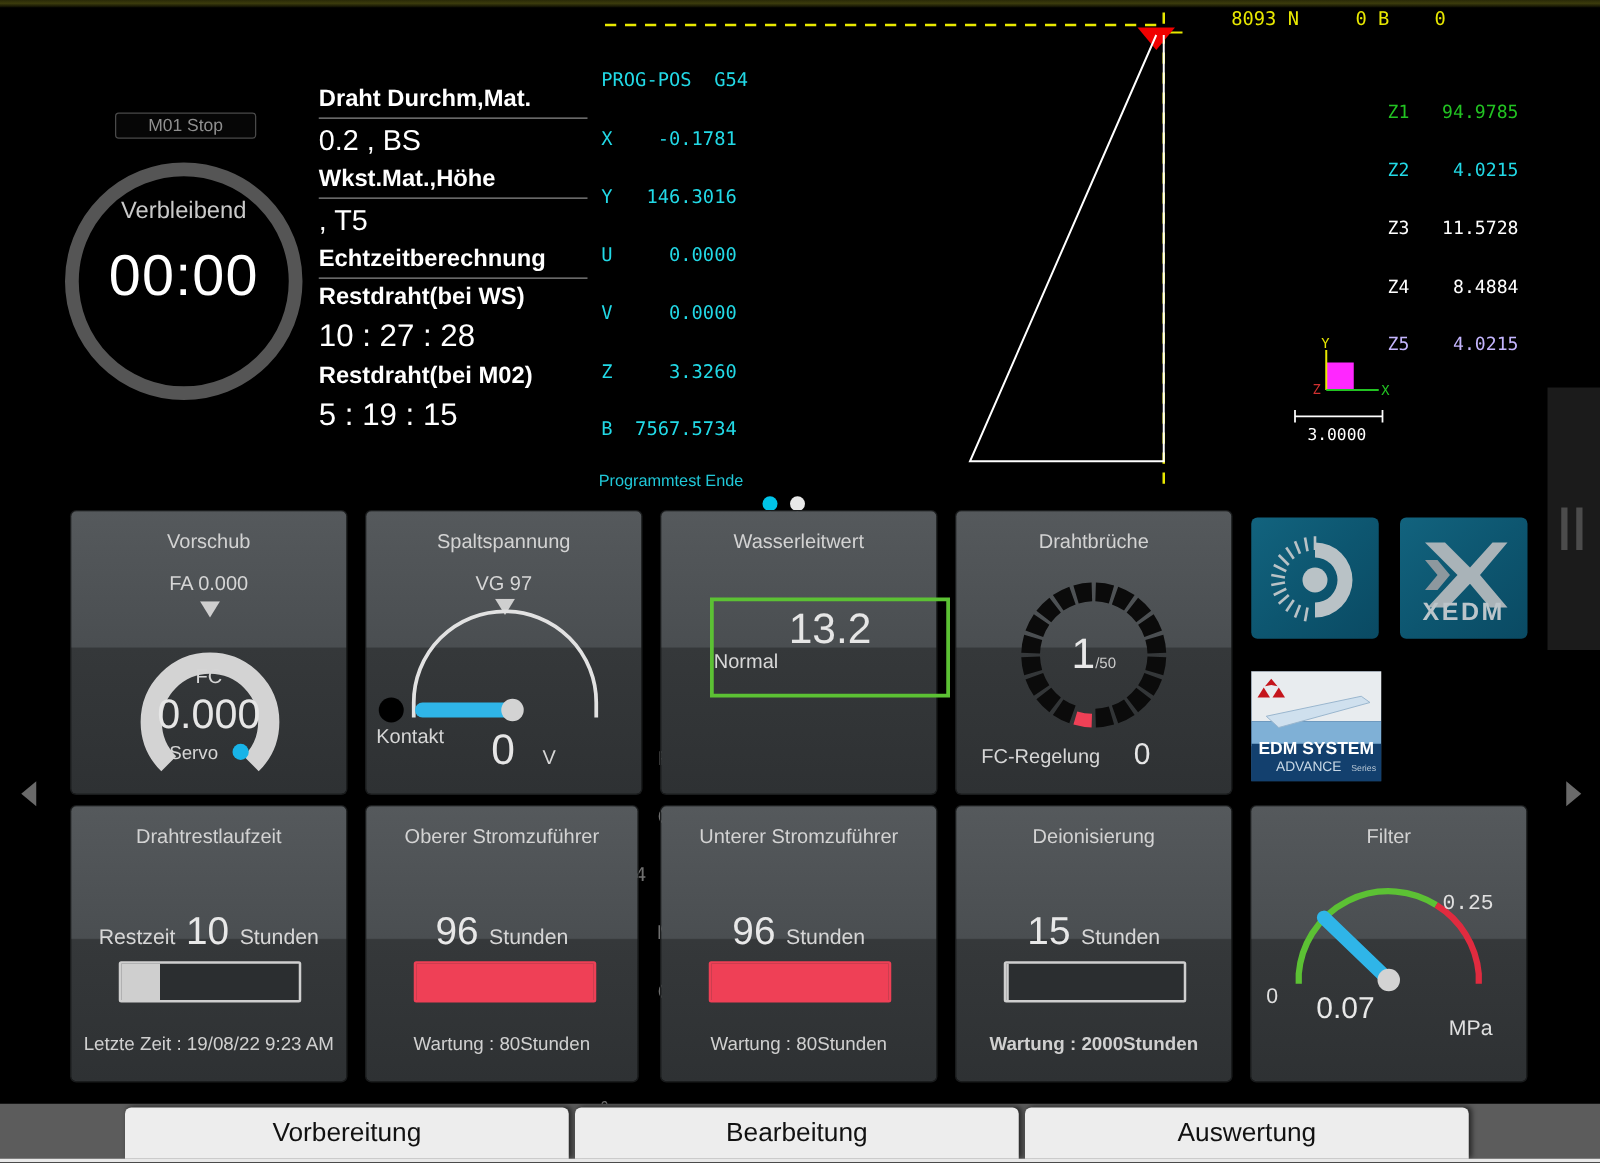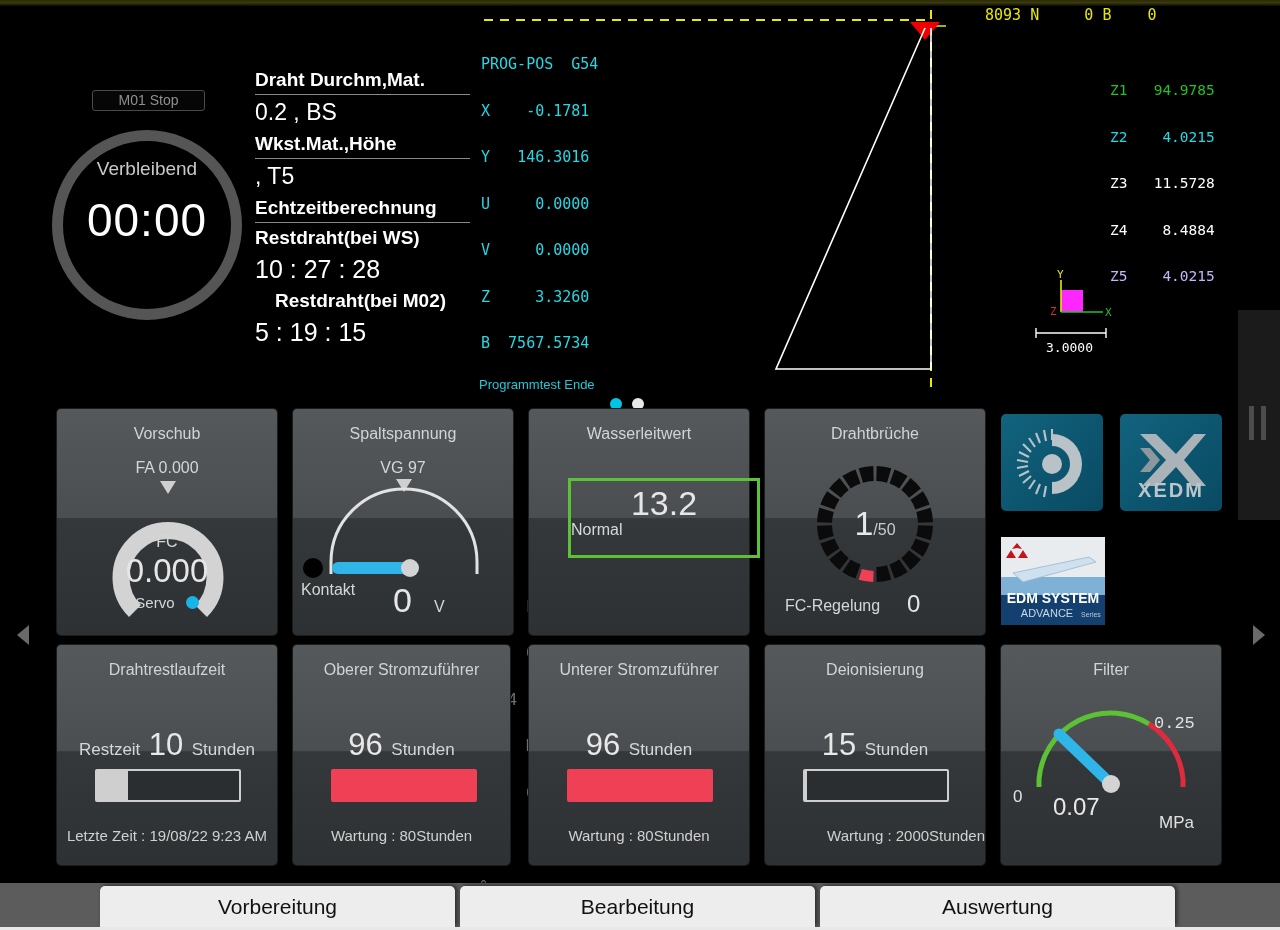--- a/index.html
+++ b/index.html
@@ -122,21 +122,21 @@
       <div class="val">, T5</div>
     </div>
     <div class="blk">
       <div class="hdr">Echtzeitberechnung</div>
     </div>
     <div class="blk" style="margin-top:2px;">
       <div class="hdr" style="border:none;">Restdraht(bei WS)</div>
       <div class="val right">10 : 27 : 28</div>
     </div>
     <div class="blk">
-      <div class="hdr" style="border:none;margin-left:20px;">Restdraht(bei M02)</div>
+      <div class="hdr" style="border:none;">Restdraht(bei M02)</div>
       <div class="val right">5 : 19 : 15</div>
     </div>
   </div>
 
   <svg class="graphic" viewBox="0 0 560 385">
     <line x1="14" y1="14" x2="455" y2="14" stroke="#e8e800" stroke-width="2" stroke-dasharray="9 7"></line>
     <line x1="461" y1="4" x2="461" y2="385" stroke="#e8e800" stroke-width="2" stroke-dasharray="9 7"></line>
     <line x1="448" y1="20" x2="476" y2="20" stroke="#e8e800" stroke-width="1.5"></line>
     <polygon points="440,16 470,16 455,34" fill="#f00000"></polygon>
     <path d="M 455,22 L 306,363 L 461,363 L 461,22" fill="none" stroke="#ffffff" stroke-width="1.6"></path>
@@ -256,21 +256,21 @@
           <path d="M 62.0862989192457,99.68451083837915 A 58,58 0 0 1 55.3947084009018,86.55152498853876 L 69.51676657308236,81.49509611219253 A 43,43 0 0 0 74.47777333668216,91.23162010431558 Z" fill="#0b0b0b"></path>
           <path d="M 54.33129306543916,83.2786691174057 A 58,58 0 0 1 52.02552811307573,68.72064215693642 L 67.01892601486648,68.27564849565977 A 43,43 0 0 0 68.72837244506697,79.06866848359388 Z" fill="#0b0b0b"></path>
           <path d="M 52.02552811307573,65.27935784306361 A 58,58 0 0 1 54.331293065439155,50.721330882594316 L 68.72837244506695,54.93133151640613 A 43,43 0 0 0 67.01892601486648,65.72435150434026 Z" fill="#0b0b0b"></path>
           <path d="M 55.3947084009018,47.44847501146125 A 58,58 0 0 1 62.086298919245706,34.31548916162084 L 74.47777333668216,42.76837989568442 A 43,43 0 0 0 69.51676657308236,52.50490388780748 Z" fill="#0b0b0b"></path>
           <path d="M 64.10903508788557,31.531431669221803 A 58,58 0 0 1 74.53143166922179,21.10903508788558 L 83.70433727200925,32.97738808239793 A 43,43 0 0 0 75.97738808239792,40.70433727200927 Z" fill="#0b0b0b"></path>
           <path d="M 77.31548916162085,19.0862989192457 A 58,58 0 0 1 90.44847501146123,12.394708400901806 L 95.50490388780747,26.51676657308237 A 43,43 0 0 0 85.76837989568442,31.477773336682155 Z" fill="#0b0b0b"></path>
           <path d="M 93.72133088259429,11.331293065439162 A 58,58 0 0 1 108.27935784306356,9.02552811307573 L 108.72435150434023,24.018926014866487 A 43,43 0 0 0 97.93133151640612,25.728372445066967 Z" fill="#0b0b0b"></path>
         </g>
     </svg>
     <div style="position:absolute; top:95px; left:0; width:100%; text-align:center;">
-      <span style="color:#e8e8e8; font-size:34px;">1</span><span style="color:#cccccc; font-size:16px;">/50</span>
+      <span style="color:#e8e8e8; font-size:34px;">1</span><span style="color:#cccccc; font-size:12px;">/50</span>
     </div>
     <div style="position:absolute; top:188px; left:20px; color:#d6d6d6; font-size:16px;">FC-Regelung</div>
     <div style="position:absolute; top:181px; left:142px; color:#e6e6e6; font-size:24px;">0</div>
   </div>
 
   <div class="logo-tile" style="left:1001px; top:414px;">
     <svg viewBox="0 0 102 97" style="width:100%;height:100%;">
       <g stroke="#b9c2c6" stroke-width="2.1">
         <line x1="51" y1="15" x2="51" y2="26"></line>
           <line x1="43" y1="16" x2="45" y2="27"></line>
@@ -352,21 +352,21 @@
 
   <div class="card" style="left:765px; top:645px; width:220px; height:220px;">
     <div class="title">Deionisierung</div>
     <div style="position:absolute; top:82px; left:0; width:100%; text-align:center;">
       <span style="color:#e8e8e8; font-size:31px;">15</span>
       <span style="color:#d6d6d6; font-size:17px; margin-left:4px;">Stunden</span>
     </div>
     <div style="position:absolute; left:38px; top:124px; width:146px; height:33px; border:2px solid #cfcfcf; border-radius:2px; background:#2b2e30;">
       <div style="height:100%; width:1.5%; background:#cfcfcf;"></div>
     </div>
-    <div style="position:absolute; top:182px; left:0; width:100%; text-align:right; color:#d0d0d0; font-size:15px;">Wartung : 2000Stunden</div>
+    <div style="position:absolute; top:182px; left:0; width:100%; text-align:center; color:#d0d0d0; font-size:15px;font-weight:bold;">Wartung : 2000Stunden</div>
   </div>
 
   <div class="card" style="left:1001px; top:645px; width:220px; height:220px;">
     <div class="title">Filter</div>
     <svg style="position:absolute; left:0; top:42px; width:220px; height:120px;" viewBox="0 0 220 120">
       <path d="M 38,100 L 38,92 A 72,72 0 0 1 148,37" fill="none" stroke="#5cc134" stroke-width="5"></path>
       <path d="M 148,37 A 72,72 0 0 1 182,92 L 182,100" fill="none" stroke="#e02b3f" stroke-width="5"></path>
       <line x1="110" y1="97" x2="58" y2="47" stroke="#2fb5e8" stroke-width="11" stroke-linecap="round"></line>
       <circle cx="110" cy="97" r="9" fill="#d3d3d3"></circle>
     </svg>

